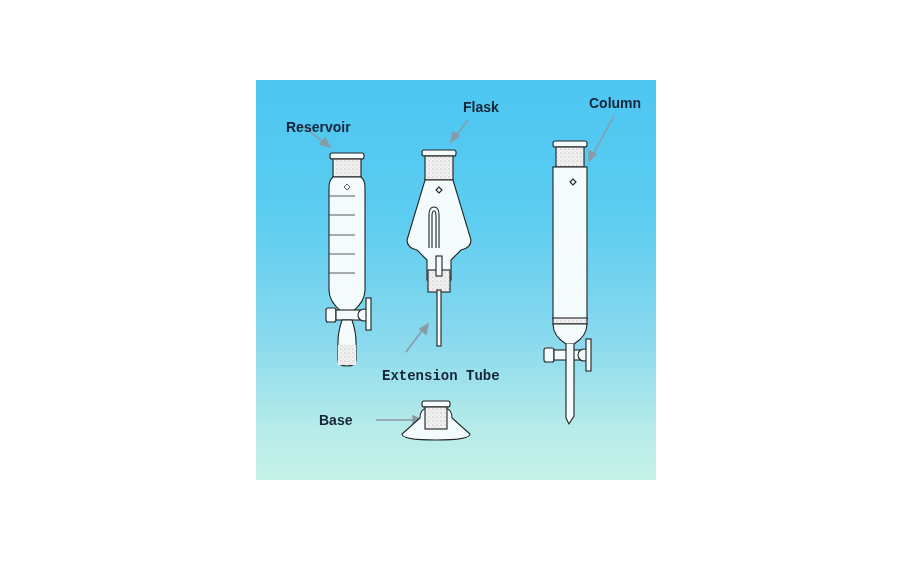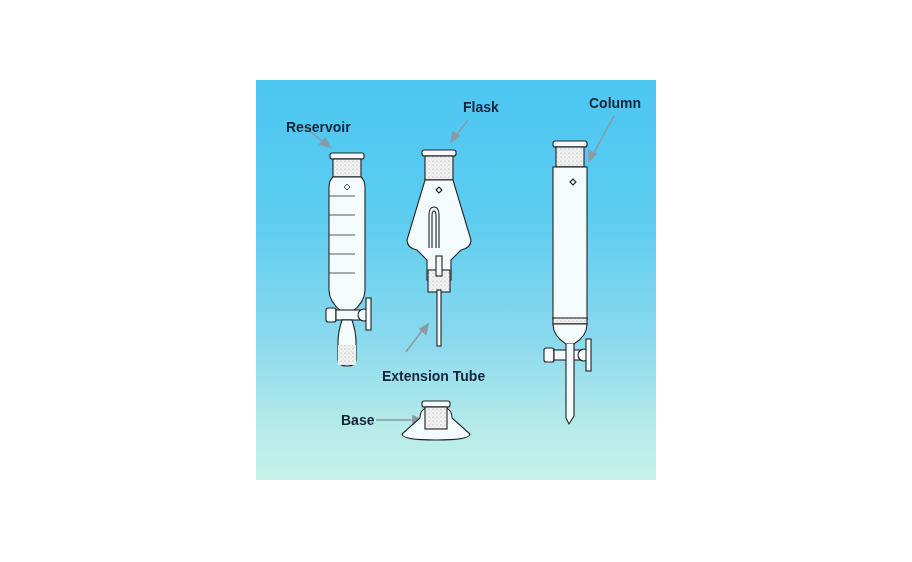--- a/index.html
+++ b/index.html
@@ -84,15 +84,15 @@
     <g stroke="#222" stroke-width="1.1" fill="#f4fbfd">
       <path d="M164,338 Q164,330 170,328 L190,328 Q196,330 196,338 L214,354 Q214,360 180,360 Q146,360 146,354 Z"></path>
       <rect x="166" y="321" width="28" height="6" rx="2"></rect>
       <rect x="169" y="327" width="22" height="22" fill="url(#frost)"></rect>
     </g>
   </svg>
 
   <div class="lbl" style="left:30px;top:39px;">Reservoir</div>
   <div class="lbl" style="left:207px;top:19px;">Flask</div>
   <div class="lbl" style="left:333px;top:15px;">Column</div>
-  <div class="lbl" style="left:126px;top:288px;">Extension Tube</div>
-  <div class="lbl" style="left:85px;top:332px;">Base</div>
+  <div class="lbl" style="left:126px;top:288px;font-family:Liberation Mono, monospace;">Extension Tube</div>
+  <div class="lbl" style="left:63px;top:332px;">Base</div>
 </div>
 
 </body></html>

